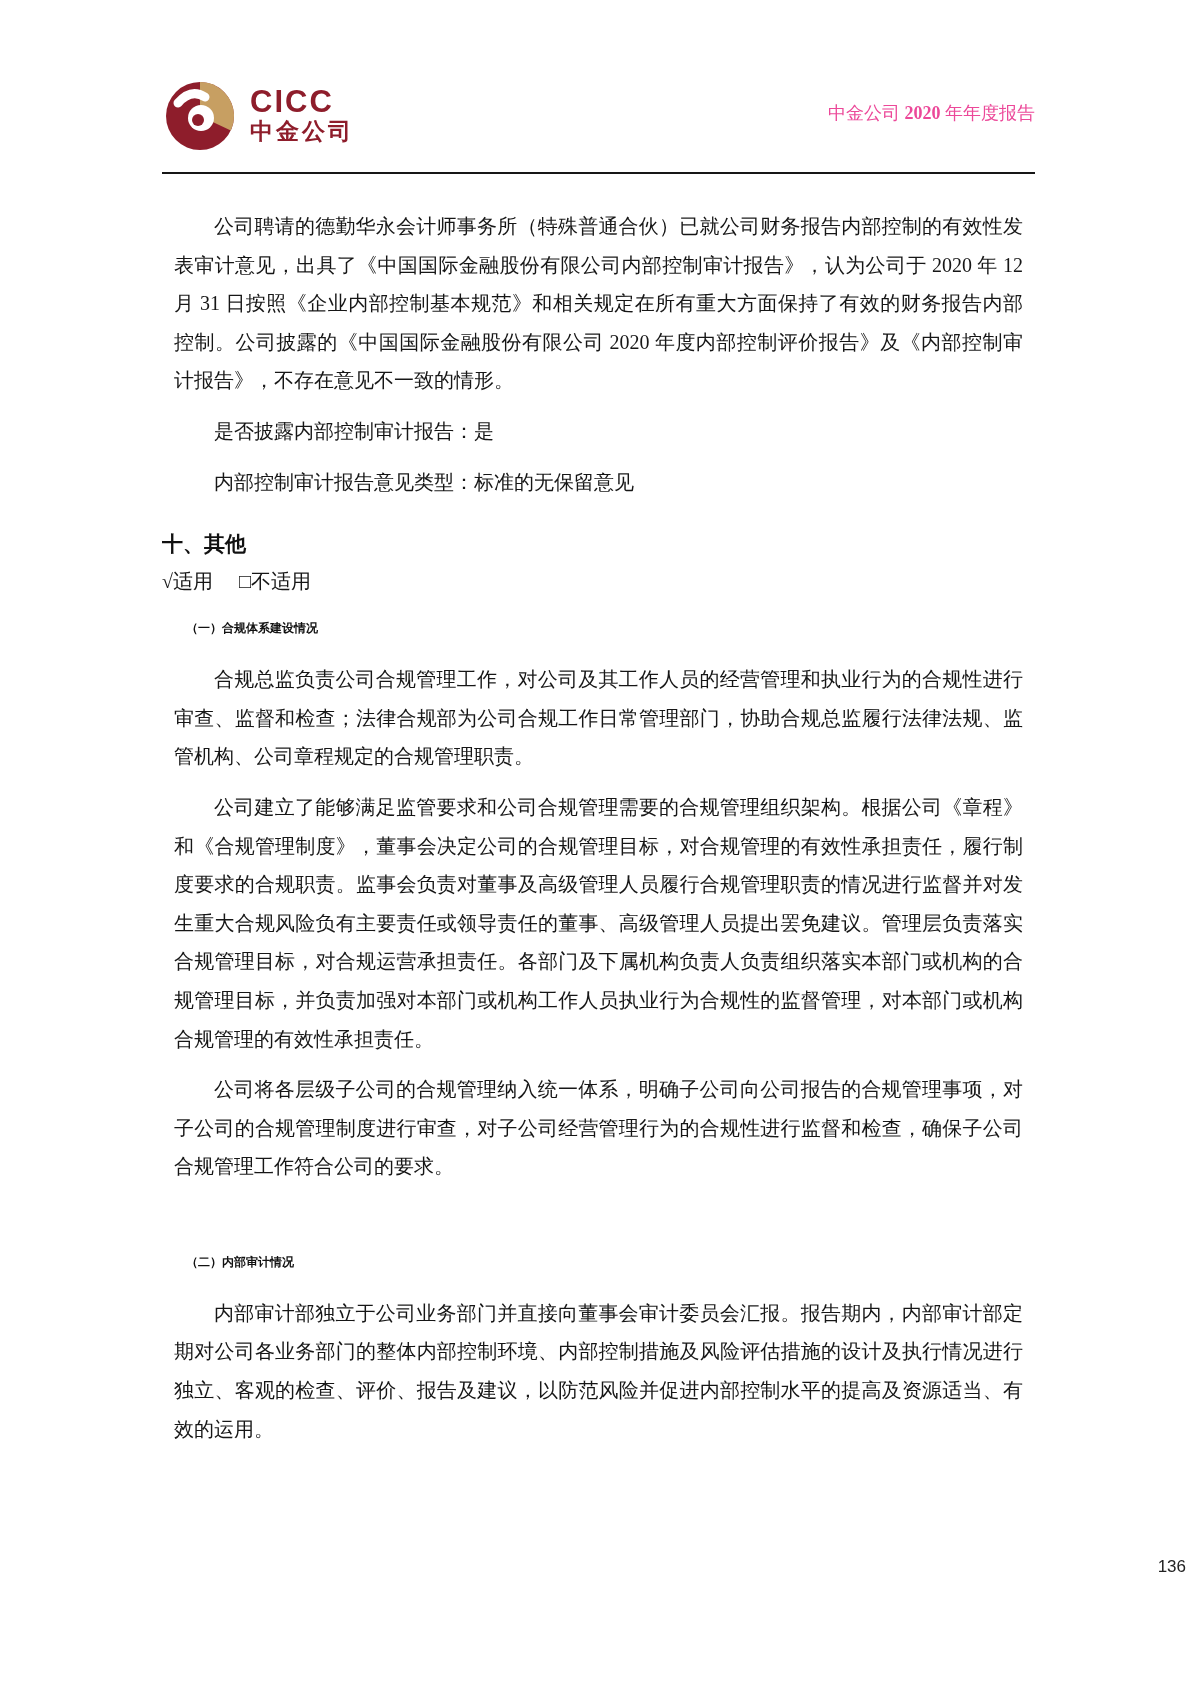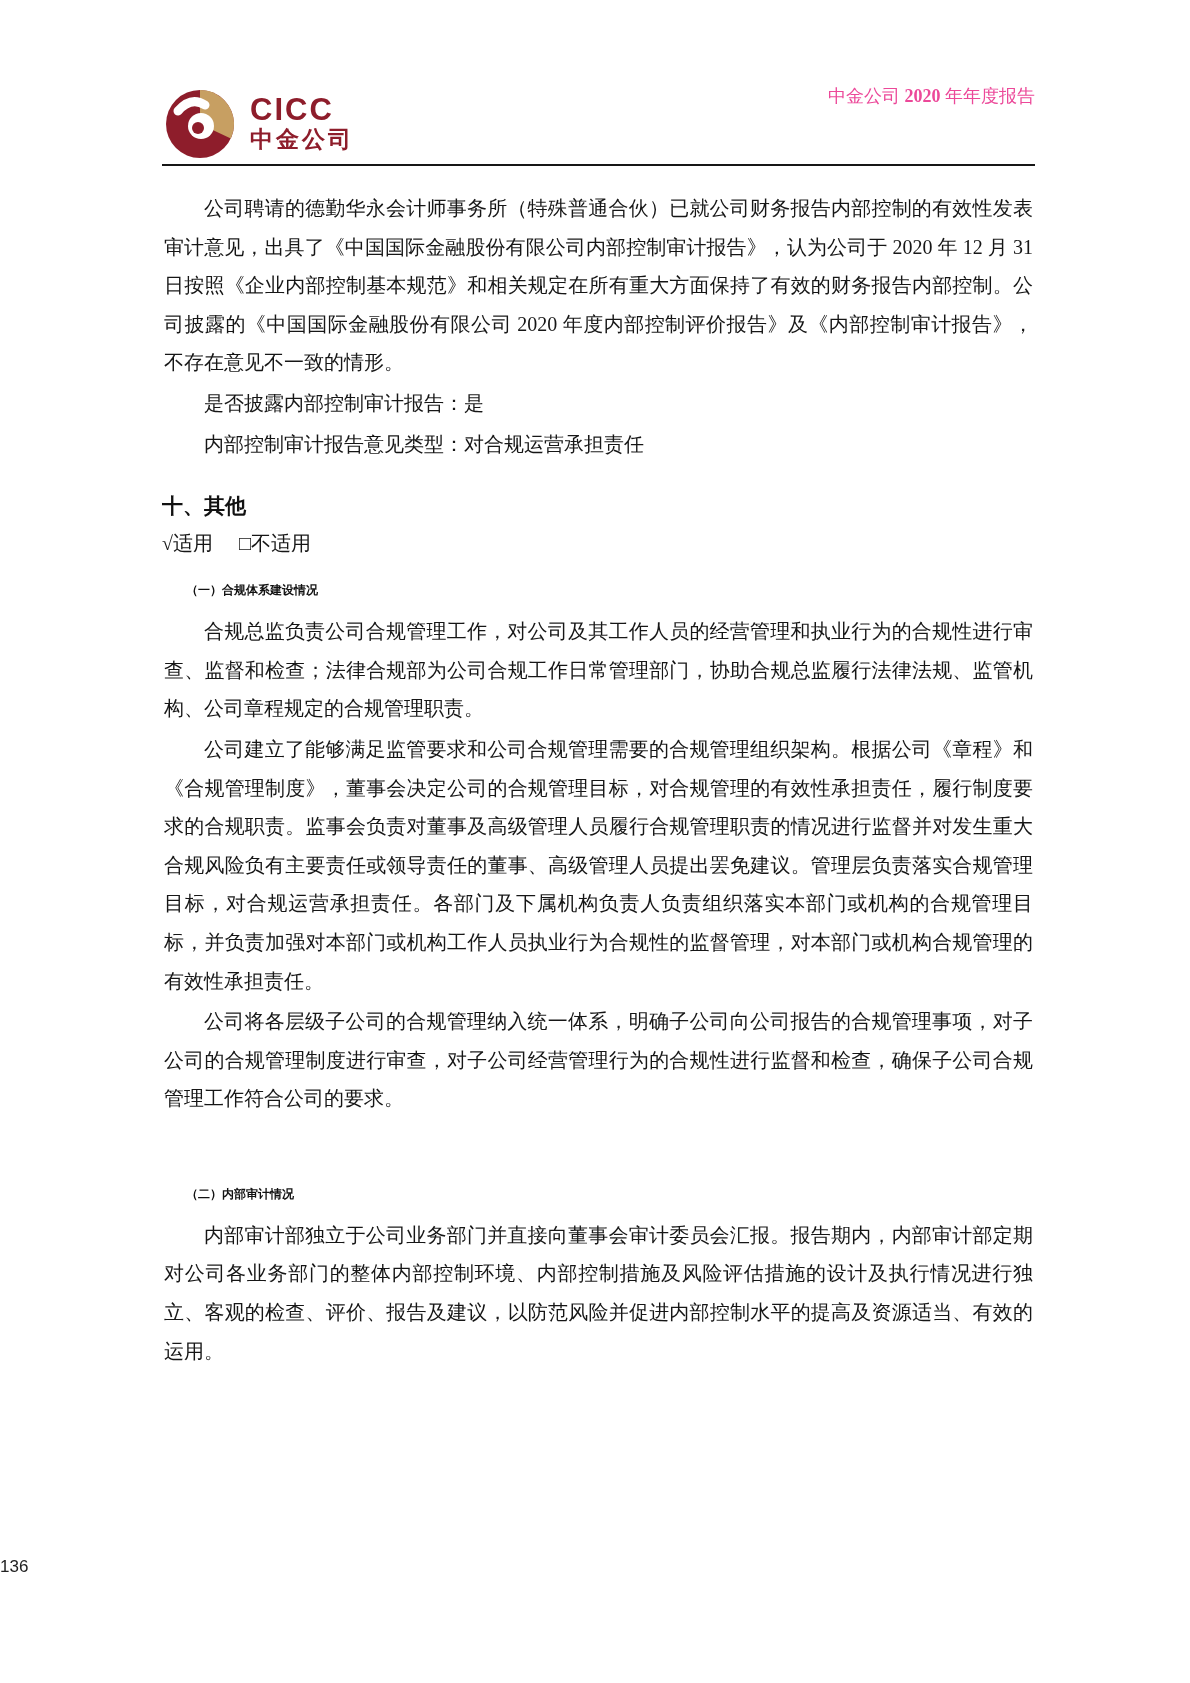--- a/index.html
+++ b/index.html
@@ -7,44 +7,43 @@
     position:relative;
     width:1190px;height:1683px;
     background:#ffffff;
     font-family:"Liberation Serif","DejaVu Serif",serif;
     color:#141414;
     overflow:hidden;
   }
   .content{margin:0 155px 0 162px;}
   
   .header{
-    display:flex;justify-content:space-between;align-items:flex-start;
-    padding-top:76px;padding-bottom:4px;
+    display:flex;justify-content:space-between;align-items:center;
+    padding-top:76px;padding-bottom:20px;
     border-bottom:2px solid #161616;
-    margin-top:8px;
   }
   .logo{display:flex;align-items:center;gap:12px;}
   .logo svg{display:block;}
   .logo-text{display:flex;flex-direction:column;line-height:1;}
   .logo-en{
     font-family:"Liberation Sans","DejaVu Sans",sans-serif;
     font-weight:bold;font-size:31px;letter-spacing:2px;color:#8e1d2b;
   }
   .logo-zh{
     font-family:"Liberation Sans","DejaVu Sans",sans-serif;
     font-weight:bold;font-size:23px;letter-spacing:3px;color:#8e1d2b;margin-top:3px;
   }
   .header-title{
     font-size:18px;color:#ec4899;padding-bottom:2px;white-space:nowrap;
   }
   .header-title .year{font-weight:bold;}
   
   .main{padding-top:21px;}
   .para{
-    margin:2px;
+    margin:12px;
     font-size:20px;
     line-height:38.6px;
     text-align:justify;
     text-justify:inter-ideograph;
     text-indent:2em;
     color:#161616;
   }
   .h-major{
     margin:27px 0 0 0;
     font-family:"Liberation Sans","DejaVu Sans",sans-serif;
@@ -62,22 +61,22 @@
     font-family:"Liberation Sans","DejaVu Sans",sans-serif;
     font-weight:bold;
     font-size:12px;
     line-height:40px;
     text-indent:2em;
     color:#111;
   }
   .h-sub.spaced{margin-top:56px;}
   
   .page-number{
-    position:absolute;left:0;right:16px;bottom:106px;
-    text-align:left;
+    position:absolute;left:0;right:4px;bottom:106px;
+    text-align:right;
     font-family:"Liberation Sans","DejaVu Sans",sans-serif;
     font-size:17px;color:#222;
   }
 </style>
 </head>
 <body>
 
 <div class="page">
   <div class="content">
 
@@ -96,21 +95,21 @@
         </div>
       </div>
       <div class="header-title">
         <span>中金公司 </span><span class="year">2020</span><span> 年年度报告</span>
       </div>
     </div>
 
     <div class="main">
       <p class="para">公司聘请的德勤华永会计师事务所（特殊普通合伙）已就公司财务报告内部控制的有效性发表审计意见，出具了《中国国际金融股份有限公司内部控制审计报告》，认为公司于 2020 年 12 月 31 日按照《企业内部控制基本规范》和相关规定在所有重大方面保持了有效的财务报告内部控制。公司披露的《中国国际金融股份有限公司 2020 年度内部控制评价报告》及《内部控制审计报告》，不存在意见不一致的情形。</p>
       <p class="para">是否披露内部控制审计报告：是</p>
-      <p class="para">内部控制审计报告意见类型：对合规运营承担责任</p>
+      <p class="para">内部控制审计报告意见类型：标准的无保留意见</p>
 
       <h2 class="h-major">十、其他</h2>
 
       <div class="applicable-line">
         <span>√适用</span><span class="gap"></span><span>□不适用</span>
       </div>
 
       <h3 class="h-sub">（一）合规体系建设情况</h3>
       <p class="para">合规总监负责公司合规管理工作，对公司及其工作人员的经营管理和执业行为的合规性进行审查、监督和检查；法律合规部为公司合规工作日常管理部门，协助合规总监履行法律法规、监管机构、公司章程规定的合规管理职责。</p>
       <p class="para">公司建立了能够满足监管要求和公司合规管理需要的合规管理组织架构。根据公司《章程》和《合规管理制度》，董事会决定公司的合规管理目标，对合规管理的有效性承担责任，履行制度要求的合规职责。监事会负责对董事及高级管理人员履行合规管理职责的情况进行监督并对发生重大合规风险负有主要责任或领导责任的董事、高级管理人员提出罢免建议。管理层负责落实合规管理目标，对合规运营承担责任。各部门及下属机构负责人负责组织落实本部门或机构的合规管理目标，并负责加强对本部门或机构工作人员执业行为合规性的监督管理，对本部门或机构合规管理的有效性承担责任。</p>

